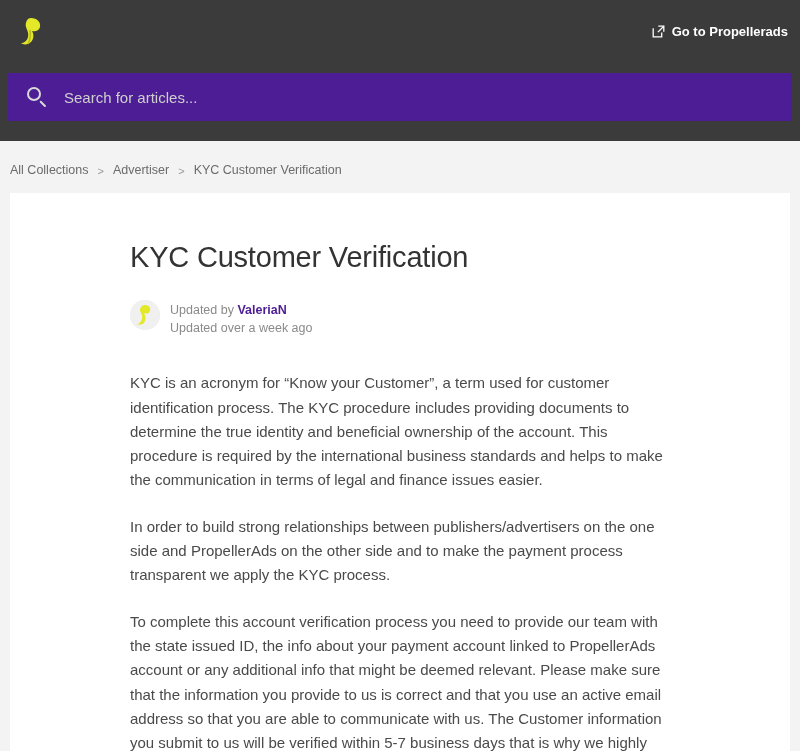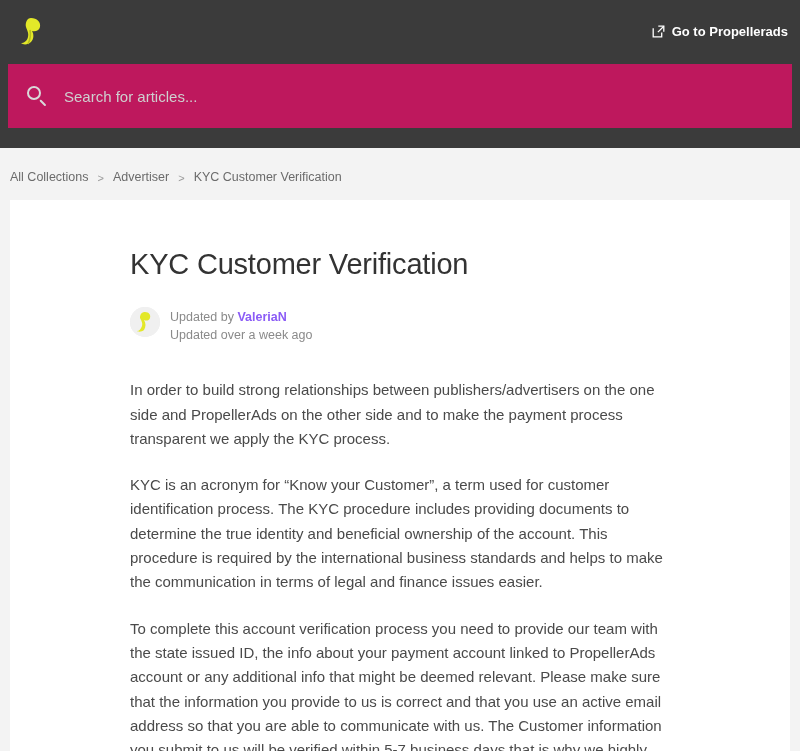--- a/index.html
+++ b/index.html
@@ -9,21 +9,21 @@
     width: 800px;
     height: 751px;
     background: #f3f3f3;
     font-family: "Liberation Sans", sans-serif;
     overflow: hidden;
   }
 
   
   .header {
     background: #3b3b3b;
-    height: 64px;
+    height: 73px;
     position: relative;
   }
   .logo {
     position: absolute;
     left: 14px;
     top: 14px;
     width: 36px;
     height: 36px;
   }
   .header-link {
@@ -46,22 +46,22 @@
     position: relative;
   }
 
   
   .searchbar {
     background: #3b3b3b;
     padding: 0 0 20px 0;
   }
   .search-inner {
     margin: 0 8px;
-    height: 64px;
-    background: #be185d;
+    height: 48px;
+    background: #4c1d95;
     display: flex;
     align-items: center;
     padding: 0 18px;
   }
   .search-icon {
     width: 22px;
     height: 22px;
     flex: 0 0 22px;
     position: relative;
     margin-right: 14px;
@@ -144,21 +144,21 @@
     background: #ededed;
     position: relative;
     overflow: hidden;
   }
   .byline-text {
     font-size: 12.5px;
     color: #8a8a8a;
     line-height: 1.45;
     padding-top: 1px;
   }
-  .byline-text .author { color: #8b5cf6; font-weight: bold; text-align: right; }
+  .byline-text .author { color: #4c1d95; font-weight: bold; text-align: right; }
   .byline-text .updated { display: block; }
 
   p.body {
     font-size: 15px;
     line-height: 1.62;
     color: #4a4a4a;
     margin: 0 0 22px 0;
   }
 
   
@@ -218,18 +218,18 @@
           <path d="M15 5 C19 5 21 8 20 11 C19 14 16 14 14 13 C16 16 16 20 14 23 C12 25 8 25 7 24 C9 24 11 22 12 19 C13 16 11 13 10 11 C10 7 12 5 15 5 Z" fill="#e3e829"></path>
         </svg>
       </span>
       <span class="byline-text">
         <span>Updated by</span>
         <span class="author">ValeriaN</span>
         <span class="updated">Updated over a week ago</span>
       </span>
     </div>
 
+    <p class="body">KYC is an acronym for “Know your Customer”, a term used for customer identification process. The KYC procedure includes providing documents to determine the true identity and beneficial ownership of the account. This procedure is required by the international business standards and helps to make the communication in terms of legal and finance issues easier.</p>
     <p class="body">In order to build strong relationships between publishers/advertisers on the one side and PropellerAds on the other side and to make the payment process transparent we apply the KYC process.</p>
-    <p class="body">KYC is an acronym for “Know your Customer”, a term used for customer identification process. The KYC procedure includes providing documents to determine the true identity and beneficial ownership of the account. This procedure is required by the international business standards and helps to make the communication in terms of legal and finance issues easier.</p>
     <p class="body">To complete this account verification process you need to provide our team with the state issued ID, the info about your payment account linked to PropellerAds account or any additional info that might be deemed relevant. Please make sure that the information you provide to us is correct and that you use an active email address so that you are able to communicate with us. The Customer information you submit to us will be verified within 5-7 business days that is why we highly recommend you to provide it about 14 days before the payment due date.</p>
 
   </div>
 </div>
 
 </body></html>

